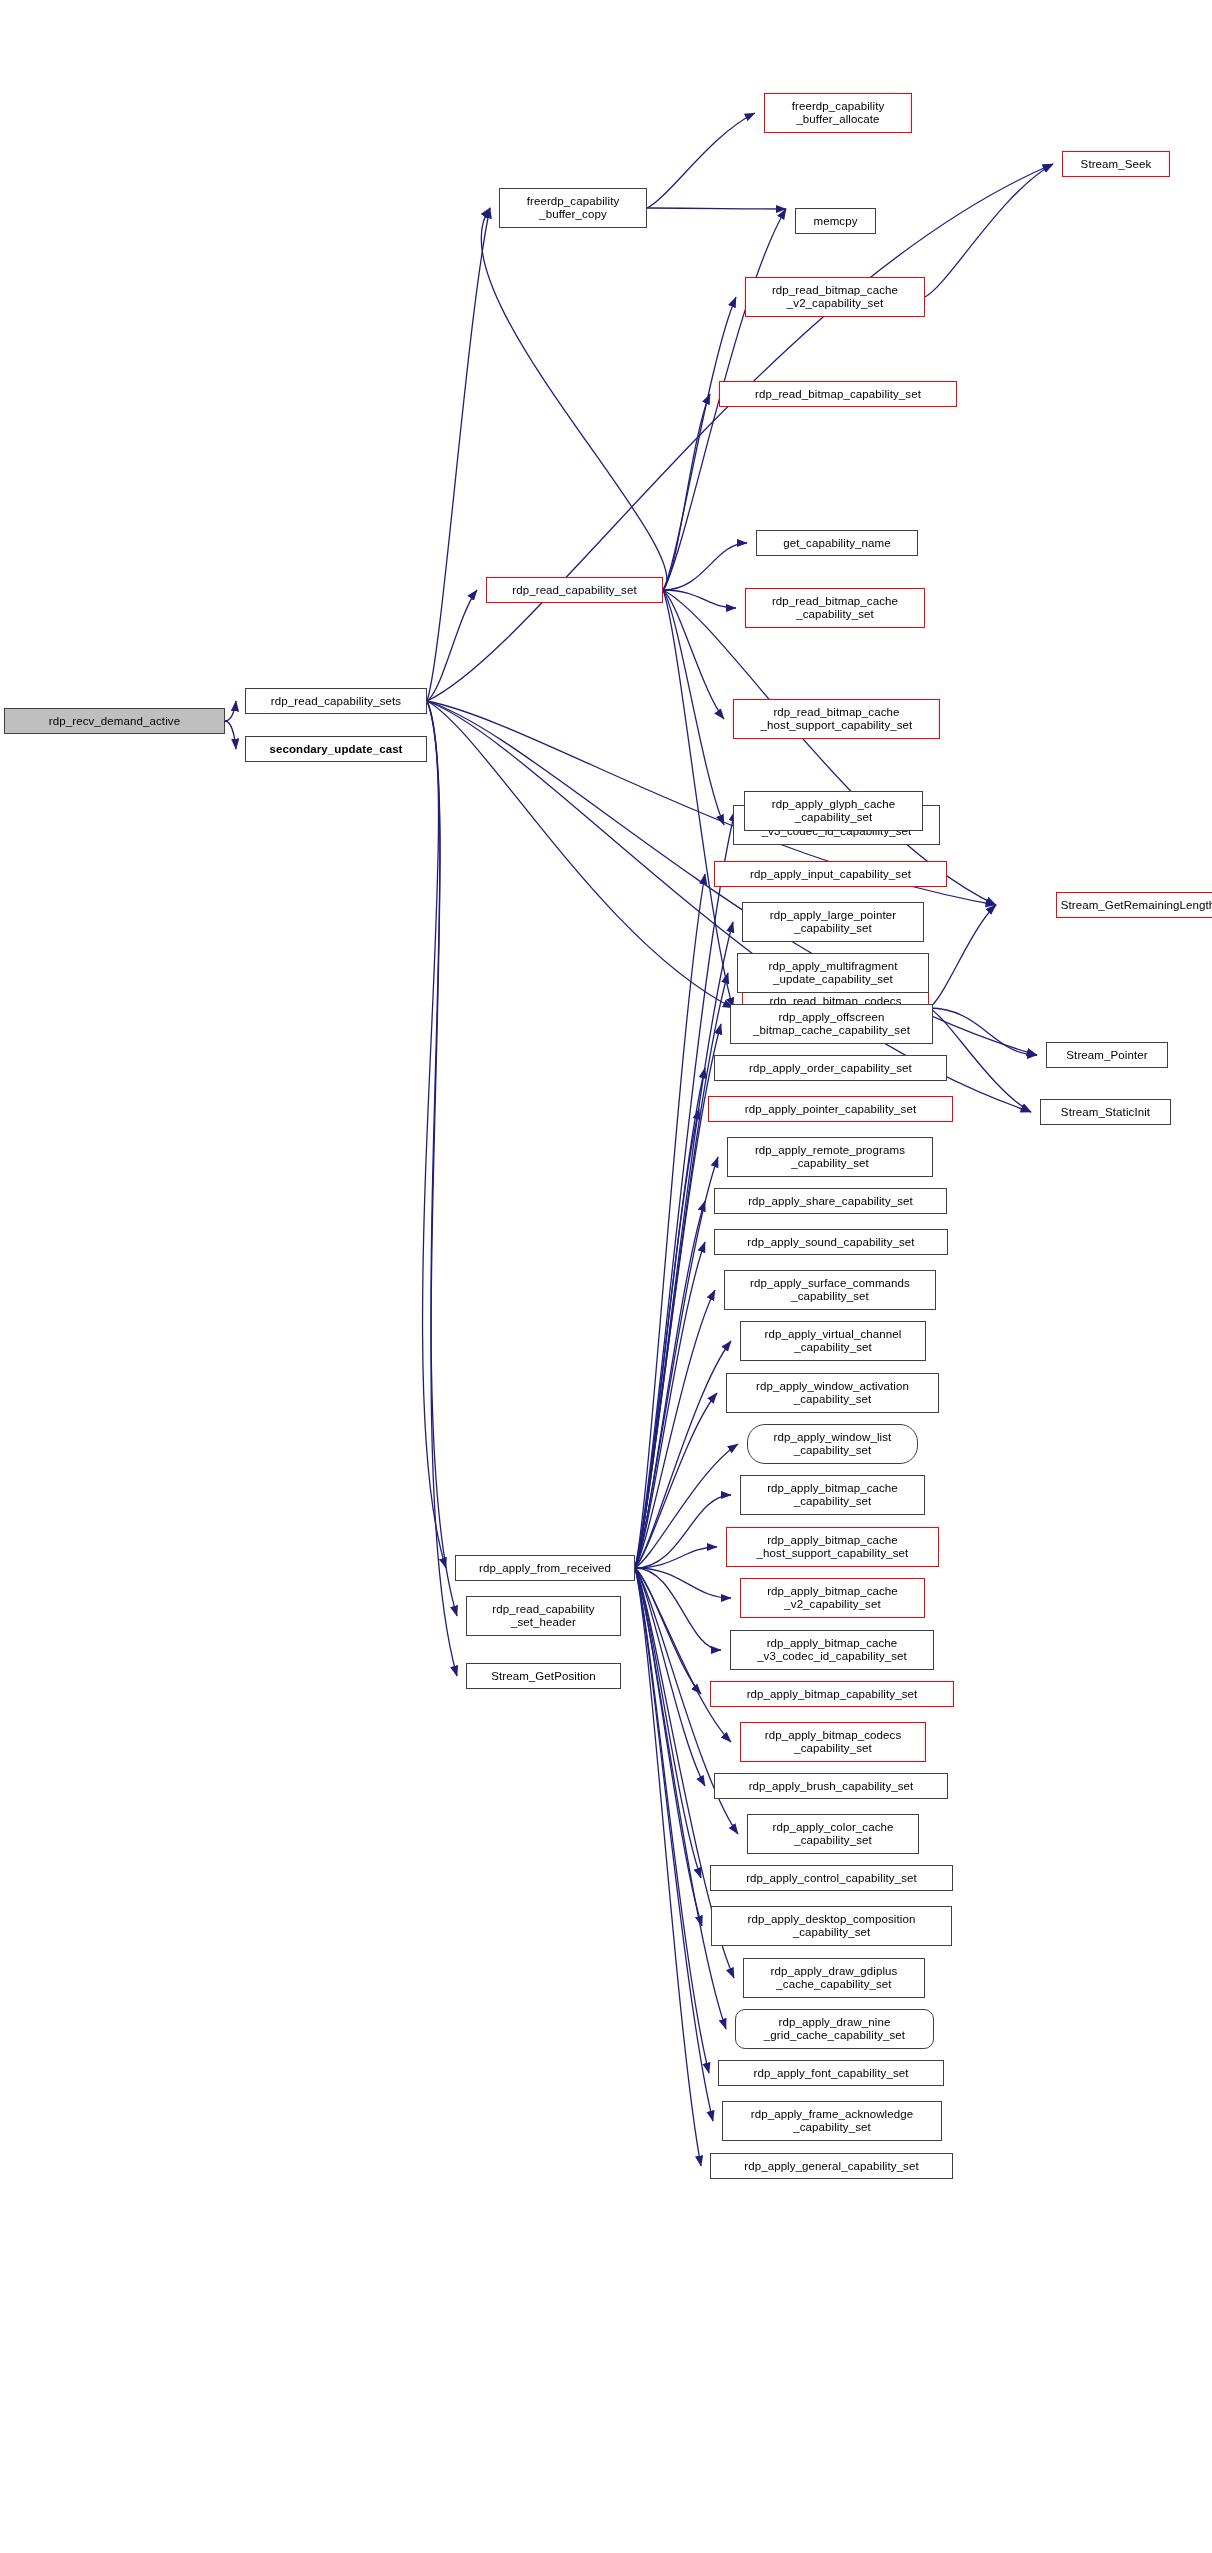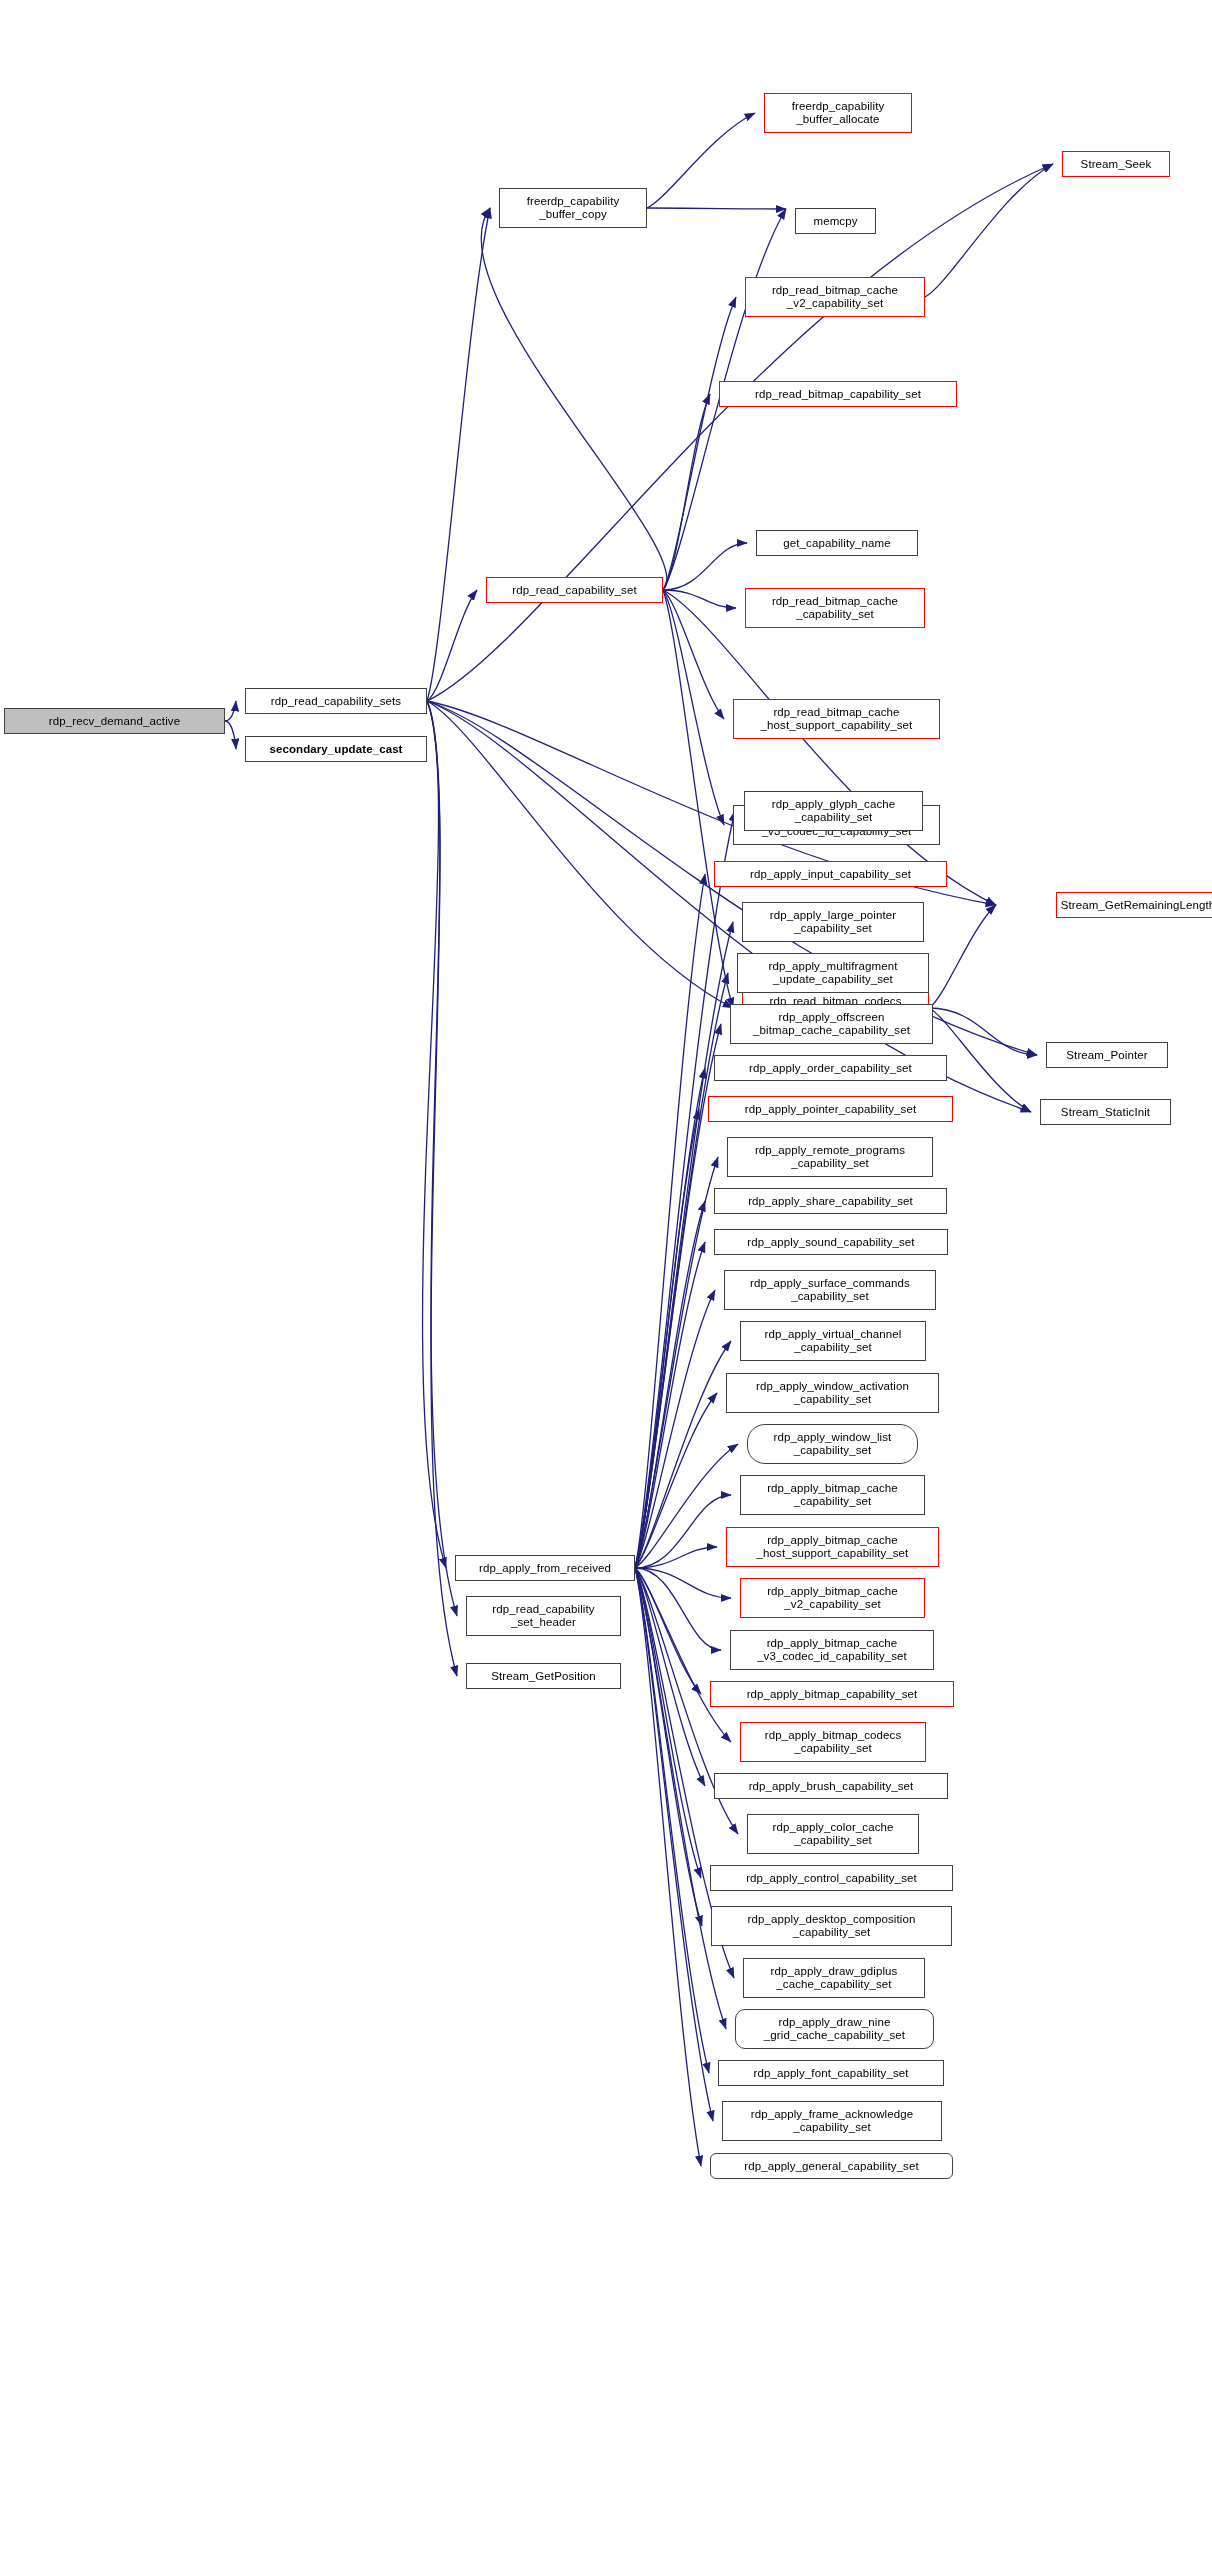--- a/index.html
+++ b/index.html
@@ -188,15 +188,15 @@
       <div class="node" style="left: 710px; top: 1865px; width: 243px; height: 26px;">rdp_apply_control_capability_set</div>
       <div class="node" style="left: 711px; top: 1906px; width: 241px; height: 40px;">rdp_apply_desktop_composition
 _capability_set</div>
       <div class="node" style="left: 743px; top: 1958px; width: 182px; height: 40px;">rdp_apply_draw_gdiplus
 _cache_capability_set</div>
       <div class="node" style="left: 735px; top: 2009px; width: 199px; height: 40px; border-radius: 10px;">rdp_apply_draw_nine
 _grid_cache_capability_set</div>
       <div class="node" style="left: 718px; top: 2060px; width: 226px; height: 26px;">rdp_apply_font_capability_set</div>
       <div class="node" style="left: 722px; top: 2101px; width: 220px; height: 40px;">rdp_apply_frame_acknowledge
 _capability_set</div>
-      <div class="node" style="left: 710px; top: 2153px; width: 243px; height: 26px; border-radius: 6px;">rdp_apply_general_capability_set</div>
+      <div class="node" style="left: 710px; top: 2153px; width: 243px; height: 26px;">rdp_apply_general_capability_set</div>
     </div>
 </div>
 
 </body></html>

